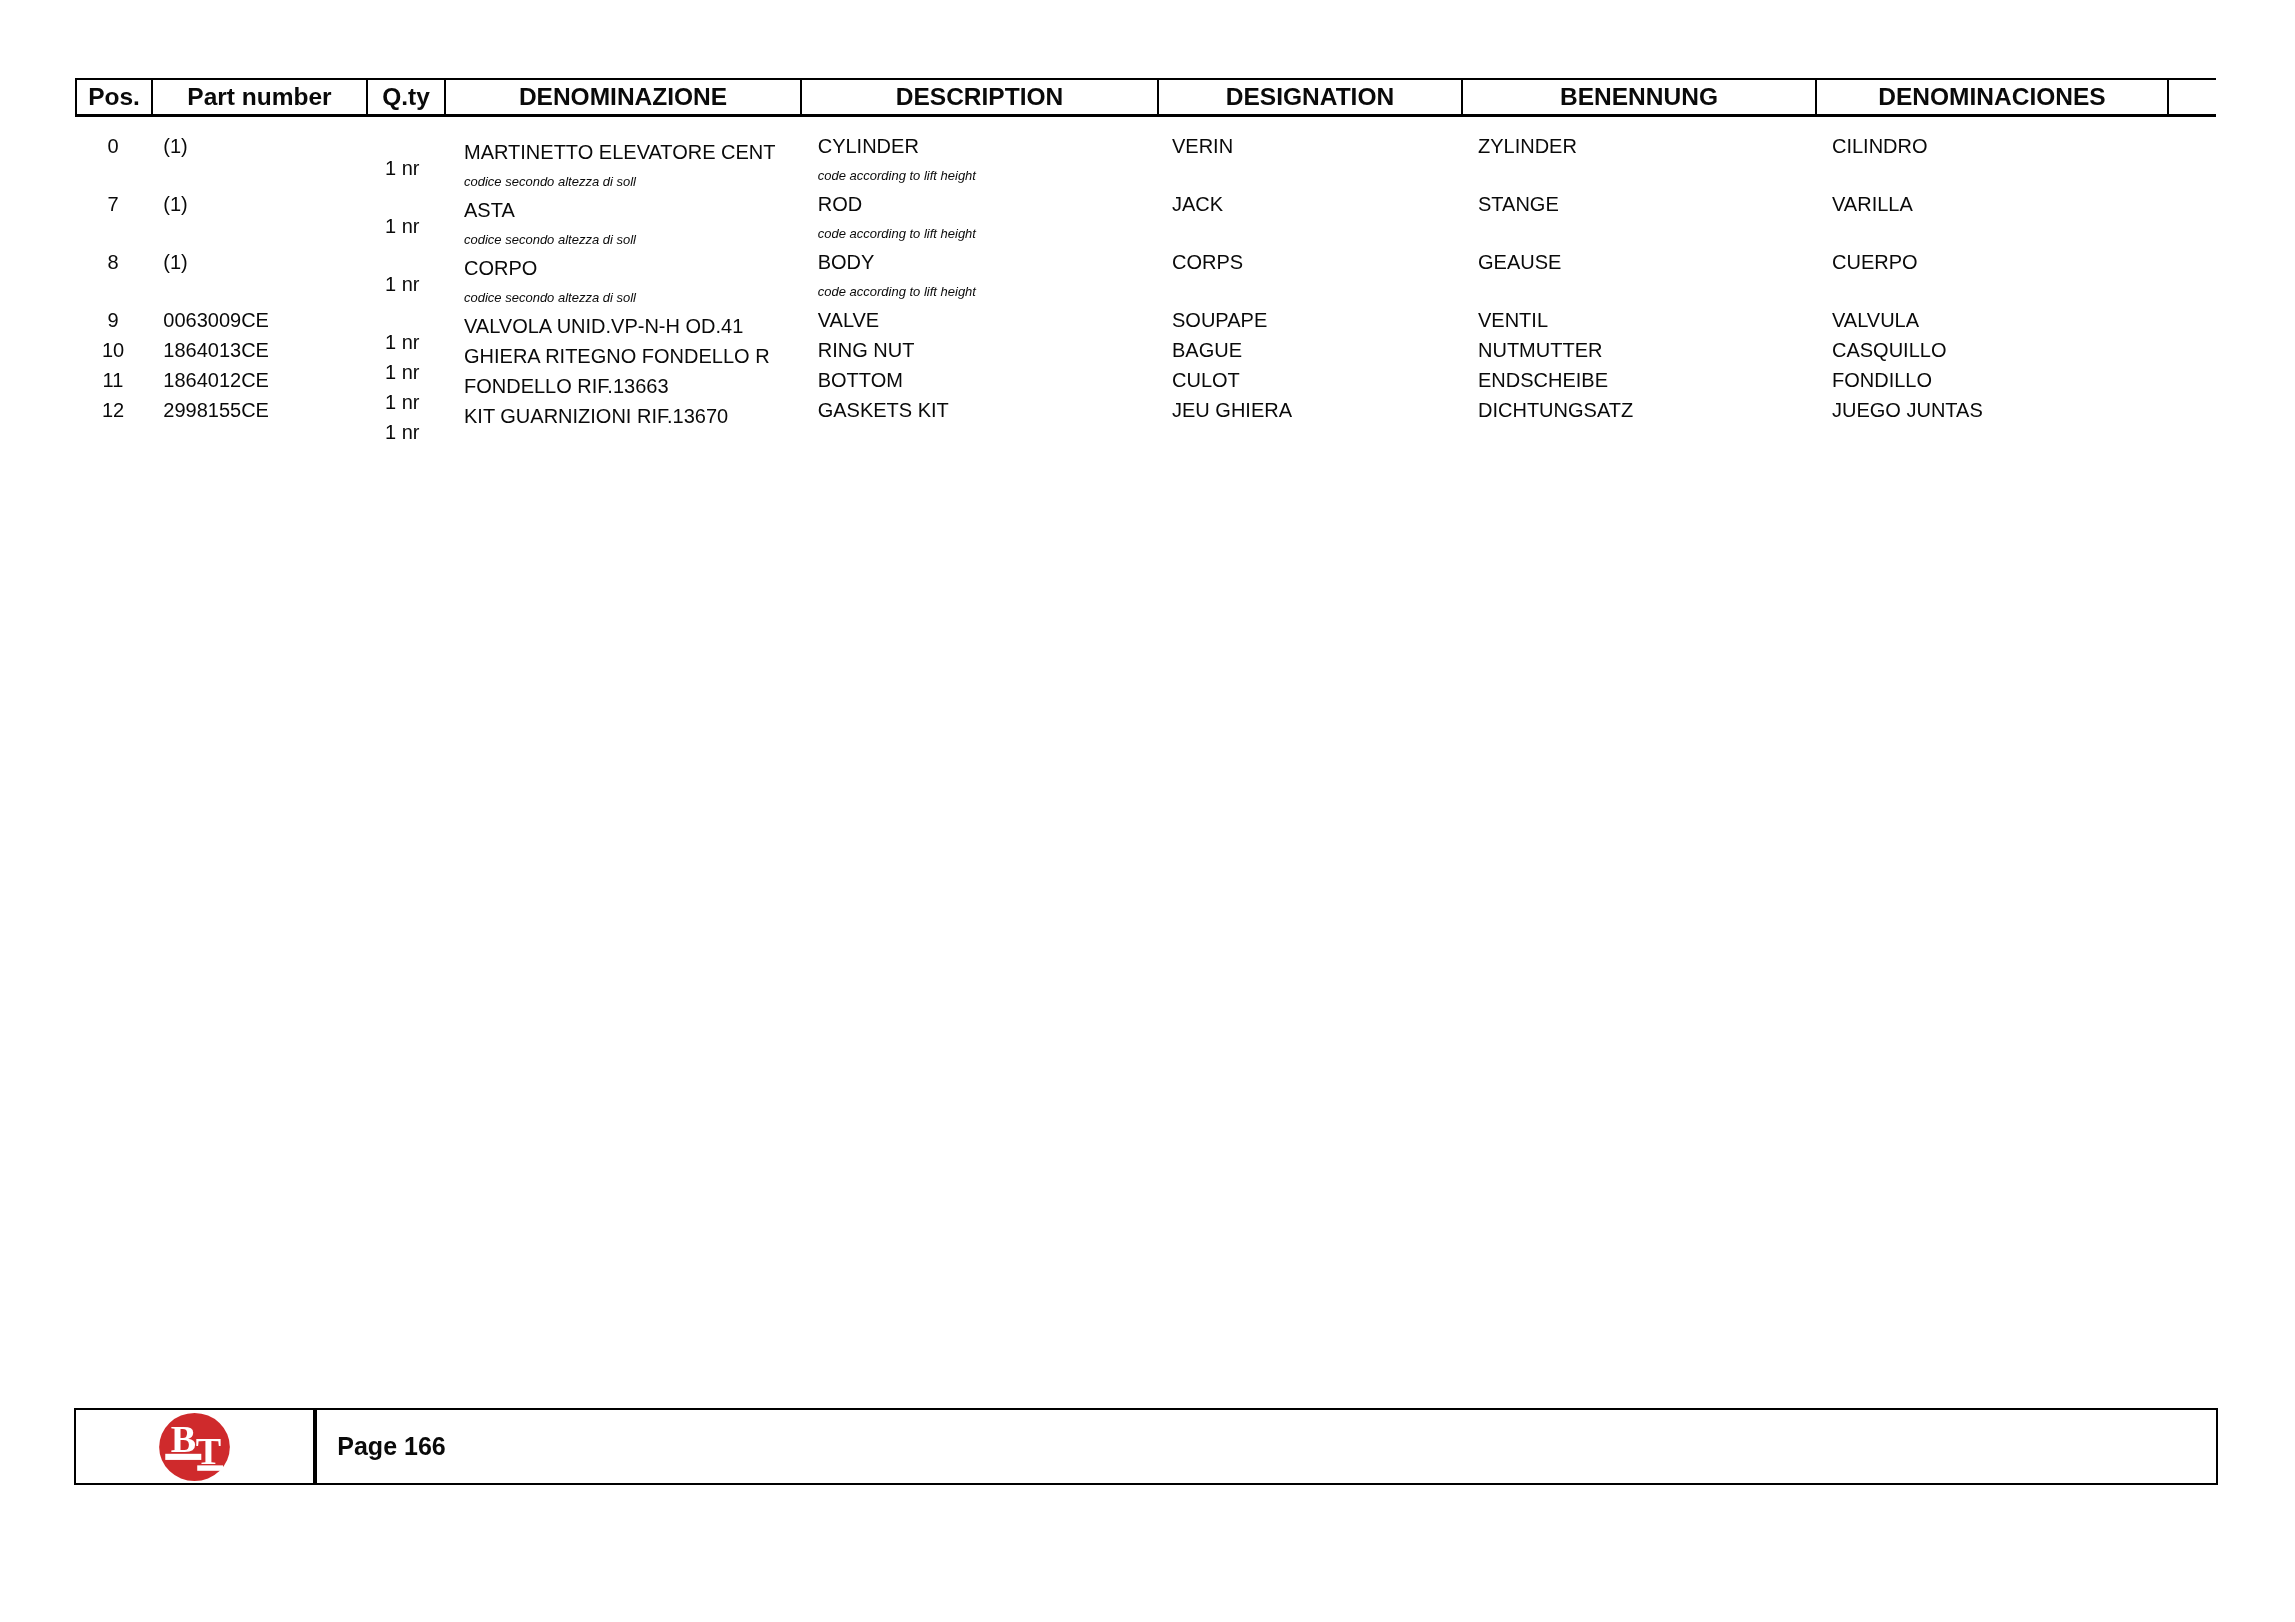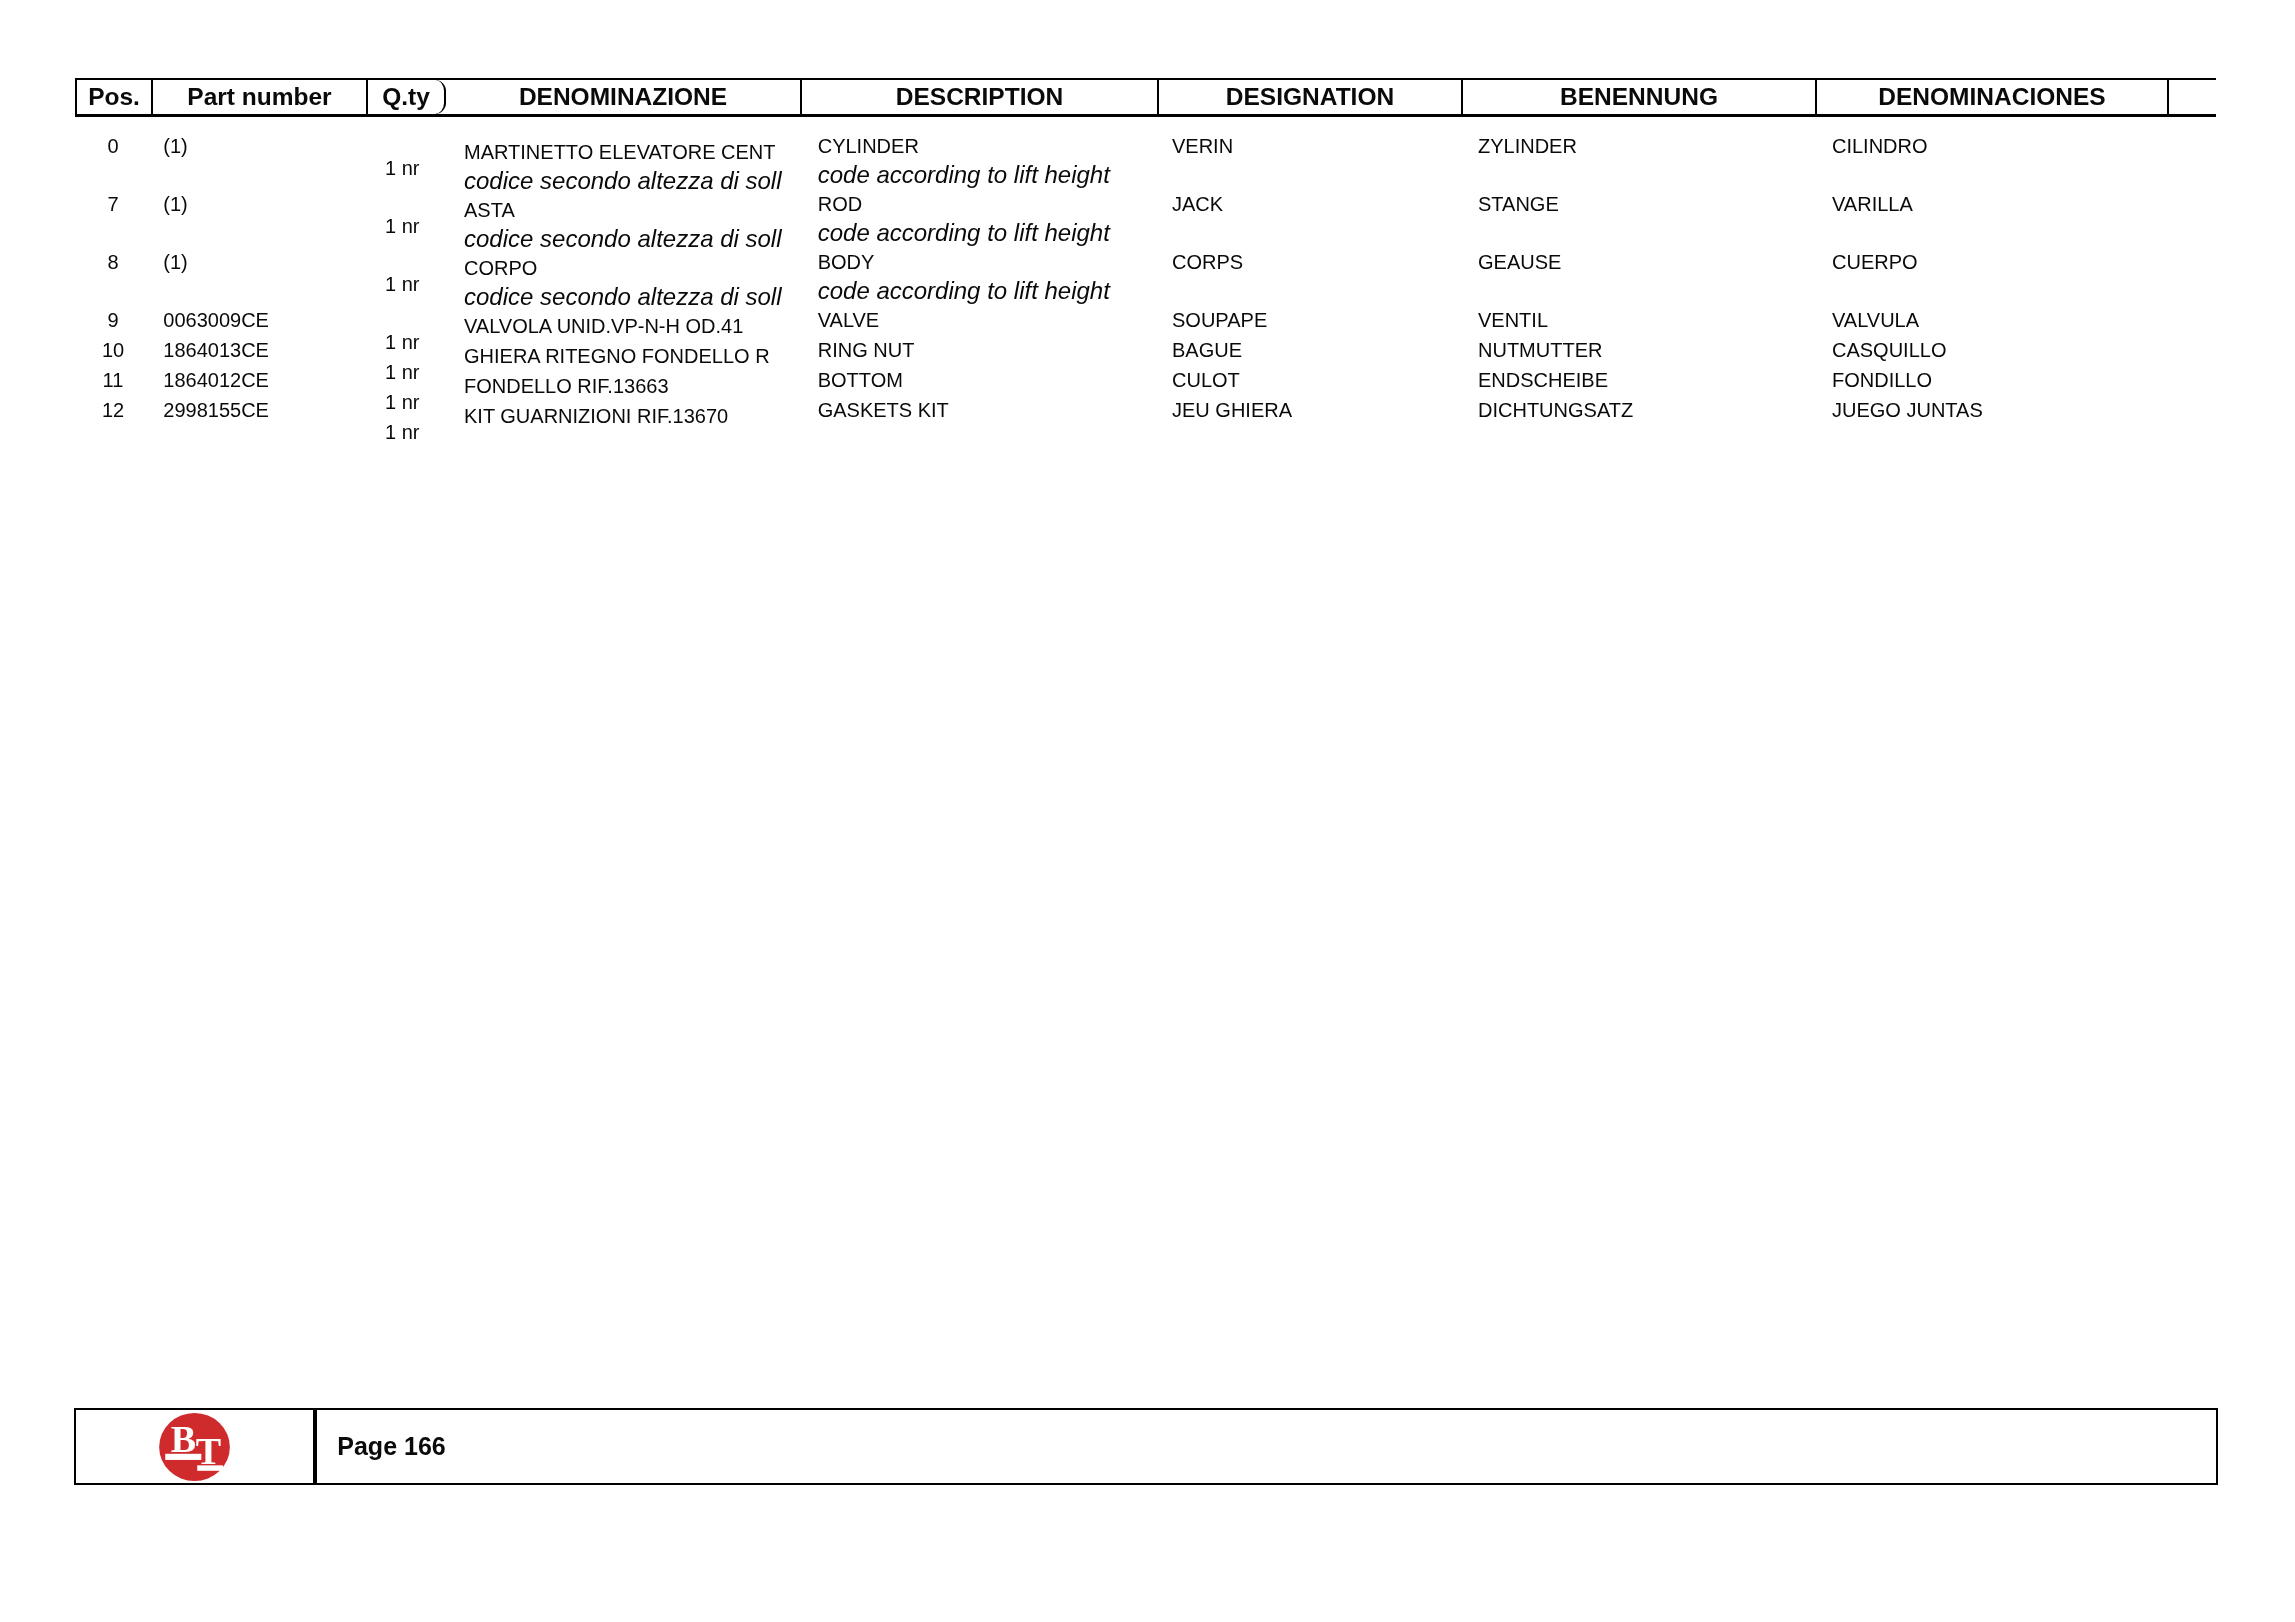--- a/index.html
+++ b/index.html
@@ -16,28 +16,28 @@
     display:flex;box-sizing:border-box;
     border-top:2.7px solid #000;border-bottom:3.4px solid #000;border-left:2.7px solid #000;
   }
   .hcell{
     box-sizing:border-box;border-right:2.7px solid #000;
     display:flex;align-items:center;justify-content:center;
     font-weight:bold;font-size:24.5px;white-space:nowrap;
     background:#fff;
   }
   
-  .c1{width:76px;} .c2{width:215px;} .c3{width:78px;border-radius:11px;} .c4{width:356px;}
+  .c1{width:76px;} .c2{width:215px;} .c3{width:78px;} .c4{width:356px;}
   .c5{width:357px;} .c6{width:304px;} .c7{width:354px;} .c8{width:352px;}
   
   .table-body{
     position:absolute;left:75px;top:131px;width:2141px;
   }
   .trow{display:flex;height:30px;align-items:center;font-size:20px;}
-  .trow.noterow{height:28px;font-size:24px;font-style:italic;}
+  .trow.noterow{height:28px;font-size:13px;font-style:italic;}
   .tcell{box-sizing:border-box;white-space:nowrap;overflow:hidden;}
   .tcell.c1{text-align:center;}
   .tcell.c2{padding-left:12.3px;}
   .tcell.c3{padding-left:19px;margin-top:44px;}
   .tcell.c4{padding-left:20px;margin-top:12px;}
   .tcell.c5{padding-left:17.7px;}
   .tcell.c6{padding-left:15px;}
   .tcell.c7{padding-left:17px;}
   .tcell.c8{padding-left:17px;}
   

